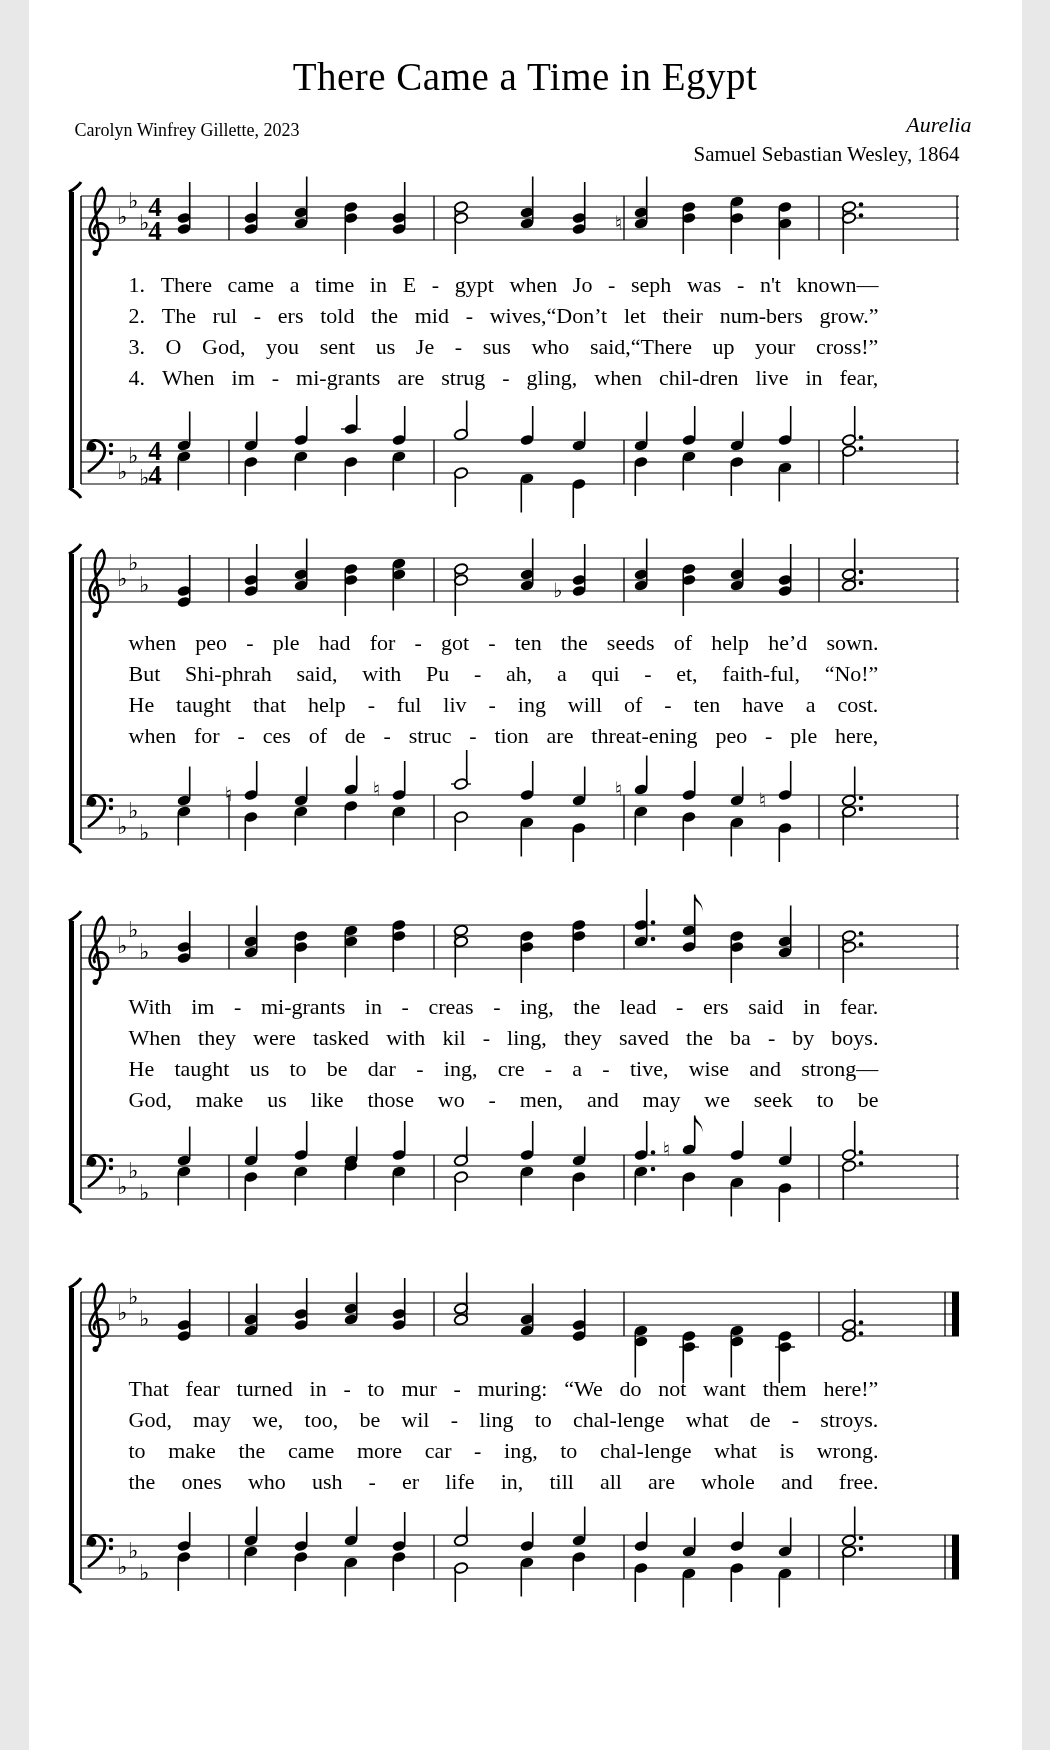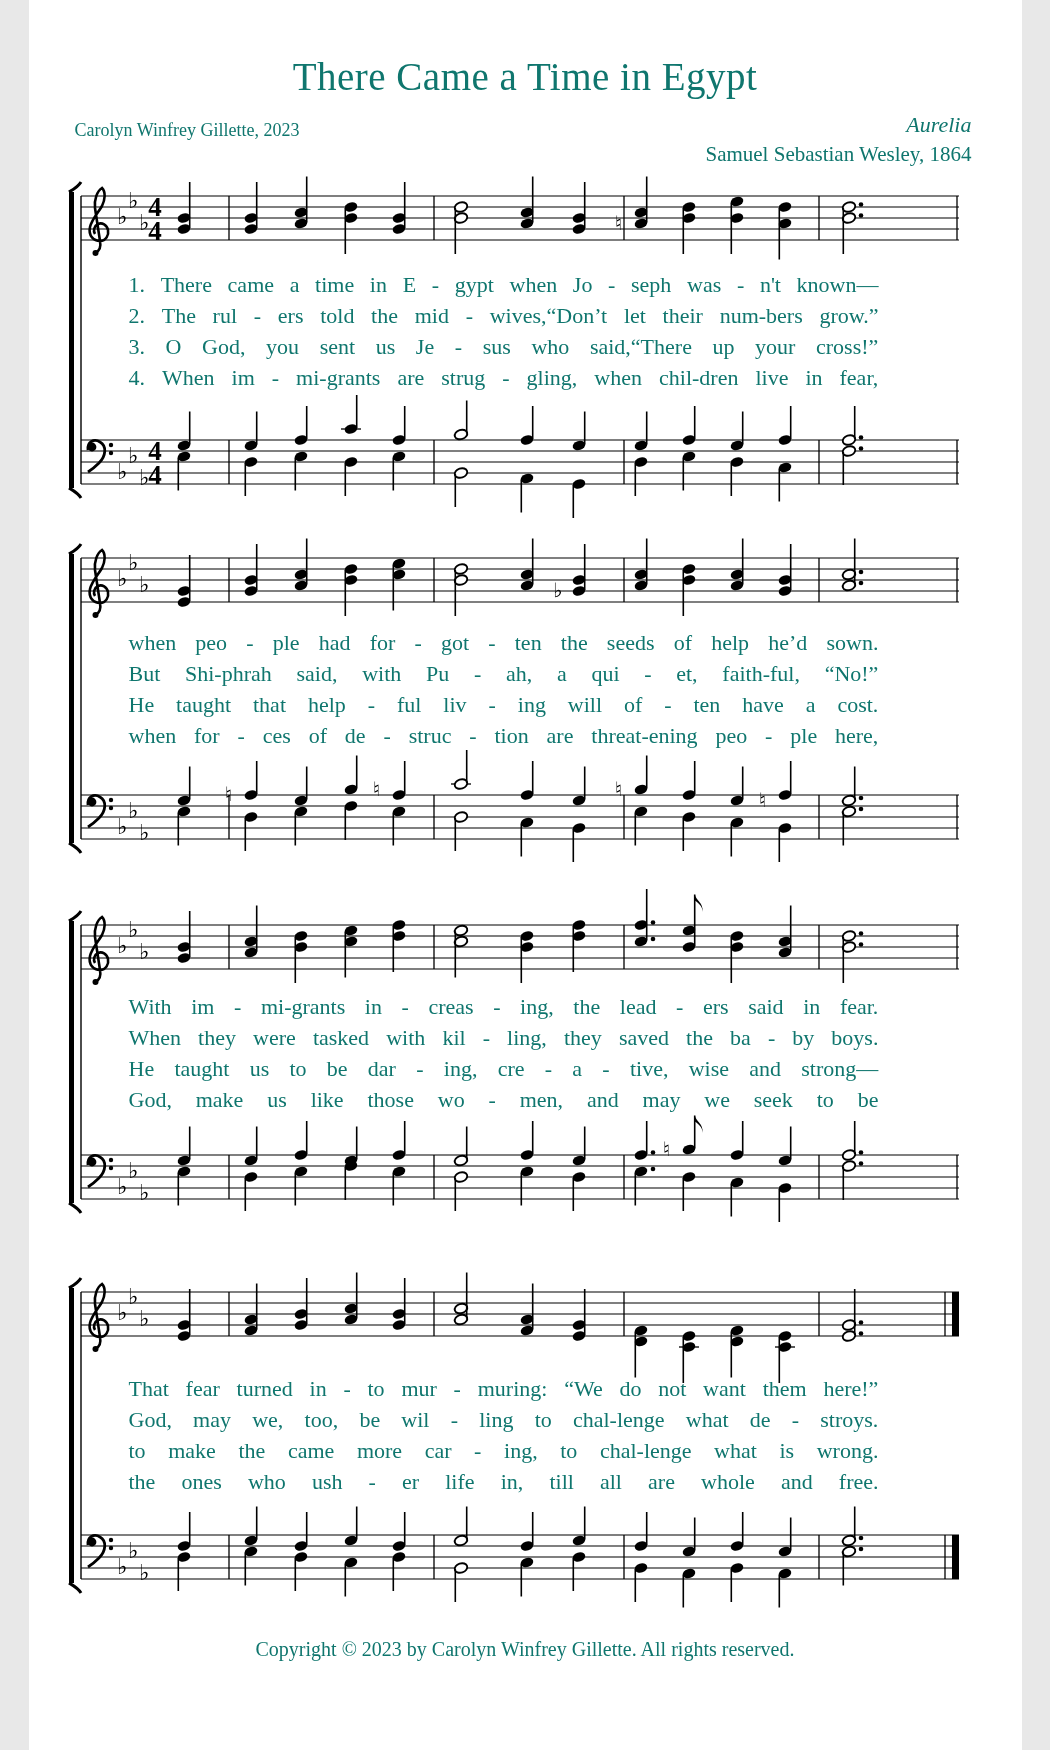--- a/index.html
+++ b/index.html
@@ -1,28 +1,28 @@
 <!DOCTYPE html>
 <html><head>
 <meta charset="utf-8">
 <style>
   html,body{margin:0;padding:0;background:#e8e8e8;}
   .page{
     position:relative;width:978px;height:1750px;margin:0 auto;
-    background:#ffffff;color:#0f766e;overflow:hidden;
+    background:#ffffff;color:#000000;overflow:hidden;
     font-family:"Liberation Serif","DejaVu Serif",serif;
     padding-left:15px;
   }
   .title{
     position:absolute;top:54px;left:0;width:100%;text-align:center;
     font-size:39px;letter-spacing:0.5px;
   }
   .author{position:absolute;top:120px;left:46px;font-size:18px;}
   .tune{position:absolute;top:112px;right:50px;font-size:22px;font-style:italic;text-align:left;}
-  .composer{position:absolute;top:142px;right:50px;font-size:21px;text-align:right;}
+  .composer{position:absolute;top:142px;right:62px;font-size:21px;text-align:right;}
   #notation{position:absolute;top:0;left:0;}
   .lyric-row{
     position:absolute;left:100px;width:750px;
     display:flex;justify-content:space-between;align-items:baseline;
     font-size:22px;white-space:nowrap;
   }
   .lyric-row span{display:inline-block;}
   .footer-line{position:absolute;left:0;width:100%;text-align:center;font-size:20px;}
   .f1{top:1638px;}
   .f2{top:1668px;}
@@ -872,14 +872,13 @@
         <span>life</span>
         <span>in,</span>
         <span>till</span>
         <span>all</span>
         <span>are</span>
         <span>whole</span>
         <span>and</span>
         <span>free.</span>
       </div>
     </div>
-  <div class="footer-line f1">Copyright © 2023 by Carolyn Winfrey Gillette. All rights reserved.</div>
 </div>
 
 </body></html>

